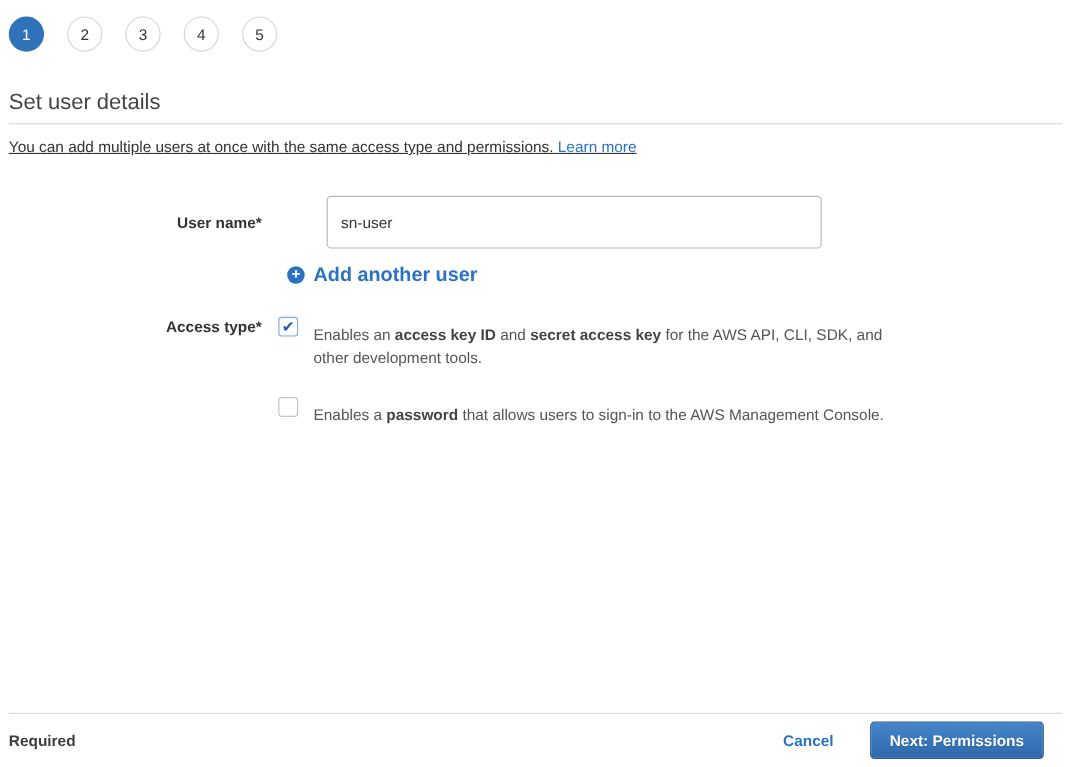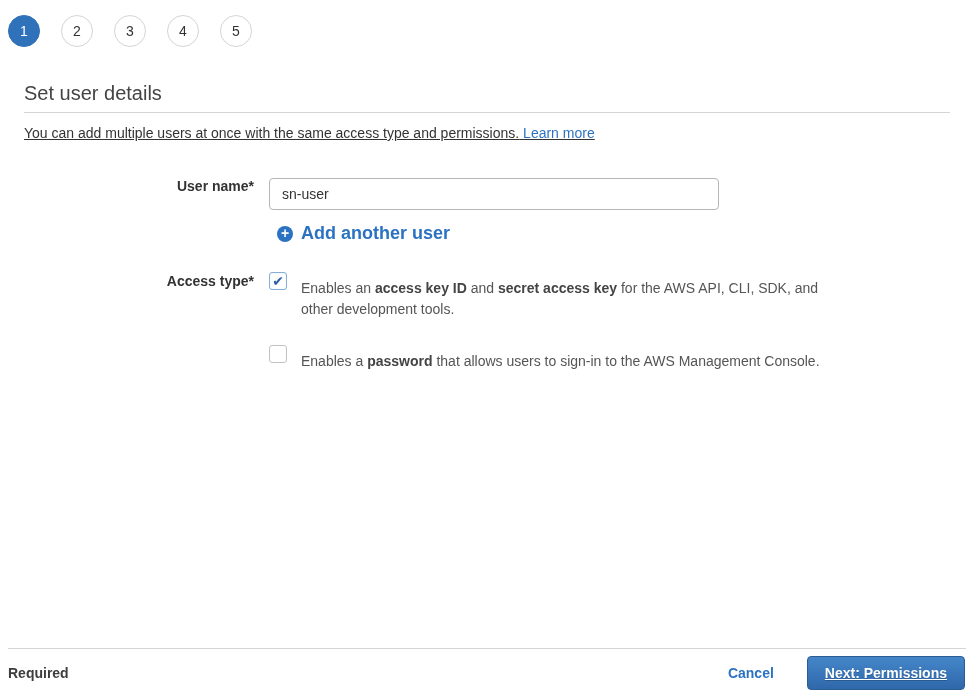--- a/index.html
+++ b/index.html
@@ -21,37 +21,37 @@
     margin: 4px 0 0 0; letter-spacing: 0.2px;
   }
   .steps { display: flex; gap: 21px; margin-top: 7px; }
   .step {
     width: 32px; height: 32px; border-radius: 50%;
     display: flex; align-items: center; justify-content: center;
     font-size: 14px; color: #333; background: #fff; border: 1px solid #d5d5d5;
   }
   .step.active { background: #3072ba; border-color: #3072ba; color: #fff; }
 
-  .content { padding: 0 24px; }
+  .content { padding: 0 8px; }
   .section-heading {
     font-size: 20px; font-weight: 400; color: #444444;
     margin: 0; padding-bottom: 7px; border-bottom: 1px solid #d5d5d5;
   }
   .section-heading.first { margin-top: 35px; }
   .section-heading.second { margin-top: 49px; }
   .section-desc { font-size: 14px; color: #333; margin: 11px 0 0 0; line-height: 18px; text-decoration: underline; }
   .link { color: #2b73c2; text-decoration: none; cursor: pointer; }
 
-  .form-row { display: flex; align-items: flex-start; margin-top: 36px; }
+  .form-row { display: flex; align-items: center; margin-top: 36px; gap: 44px; }
   .label-col {
     width: 230px; flex-shrink: 0; text-align: right;
     font-weight: 700; font-size: 14px; color: #333;
   }
   .text-input {
-    margin-left: 15px; width: 450px; height: 32px;
+    margin-left: 15px; width: 450px; height: 48px;
     border: 1px solid #b6b6b6; border-radius: 4px;
     padding: 0 12px; font-size: 14px; color: #333;
     font-family: "Liberation Sans", sans-serif; outline: none; background: #fff;
   }
   .add-row { margin: 13px 0 0 253px; display: flex; align-items: center; cursor: pointer; }
   .plus-icon {
     width: 16px; height: 16px; border-radius: 50%;
     background: #2b73c2; color: #fff; font-size: 14px; font-weight: 700;
     display: flex; align-items: center; justify-content: center;
     line-height: 1; padding-bottom: 1px;
@@ -76,33 +76,32 @@
   }
   .option-text { margin-left: 14px; }
   .option-title { font-weight: 700; font-size: 14px; color: #333; }
   .option-desc { margin-top: 7px; font-size: 14px; color: #555555; max-width: 527px; line-height: 21px; }
   .option-desc b { color: #444; }
 
   .footer { position: absolute; left: 0; right: 0; bottom: 0; }
   .footer-line { border-top: 1px solid #d5d5d5; margin: 0 8px; }
   .footer-content {
     display: flex; justify-content: space-between; align-items: center;
-    height: 48px; padding: 0 9px 0 8px;
+    height: 48px; padding: 0 25px 0 8px;
   }
   .required-label { font-weight: 700; font-size: 14px; color: #3d3d3d; }
   .footer-right { display: flex; align-items: center; }
   .cancel-link { color: #2b73c2; font-weight: 700; font-size: 14px; margin-right: 33px; cursor: pointer; }
   .next-btn {
     background: linear-gradient(to bottom, #4486c9, #2f68ab);
     border: 1px solid #2b5d93; border-radius: 4px;
     color: #ffffff; font-weight: 700; font-size: 14px;
     font-family: "Liberation Sans", sans-serif;
     padding: 8px 17px; cursor: pointer;
     text-shadow: 0 1px 1px rgba(0,0,0,0.2);
-    text-decoration: underline;
   }
 </style>
 </head>
 <body>
 
 <div class="header">
   <div class="steps">
     <div class="step active">1</div>
     <div class="step">2</div>
     <div class="step">3</div>

